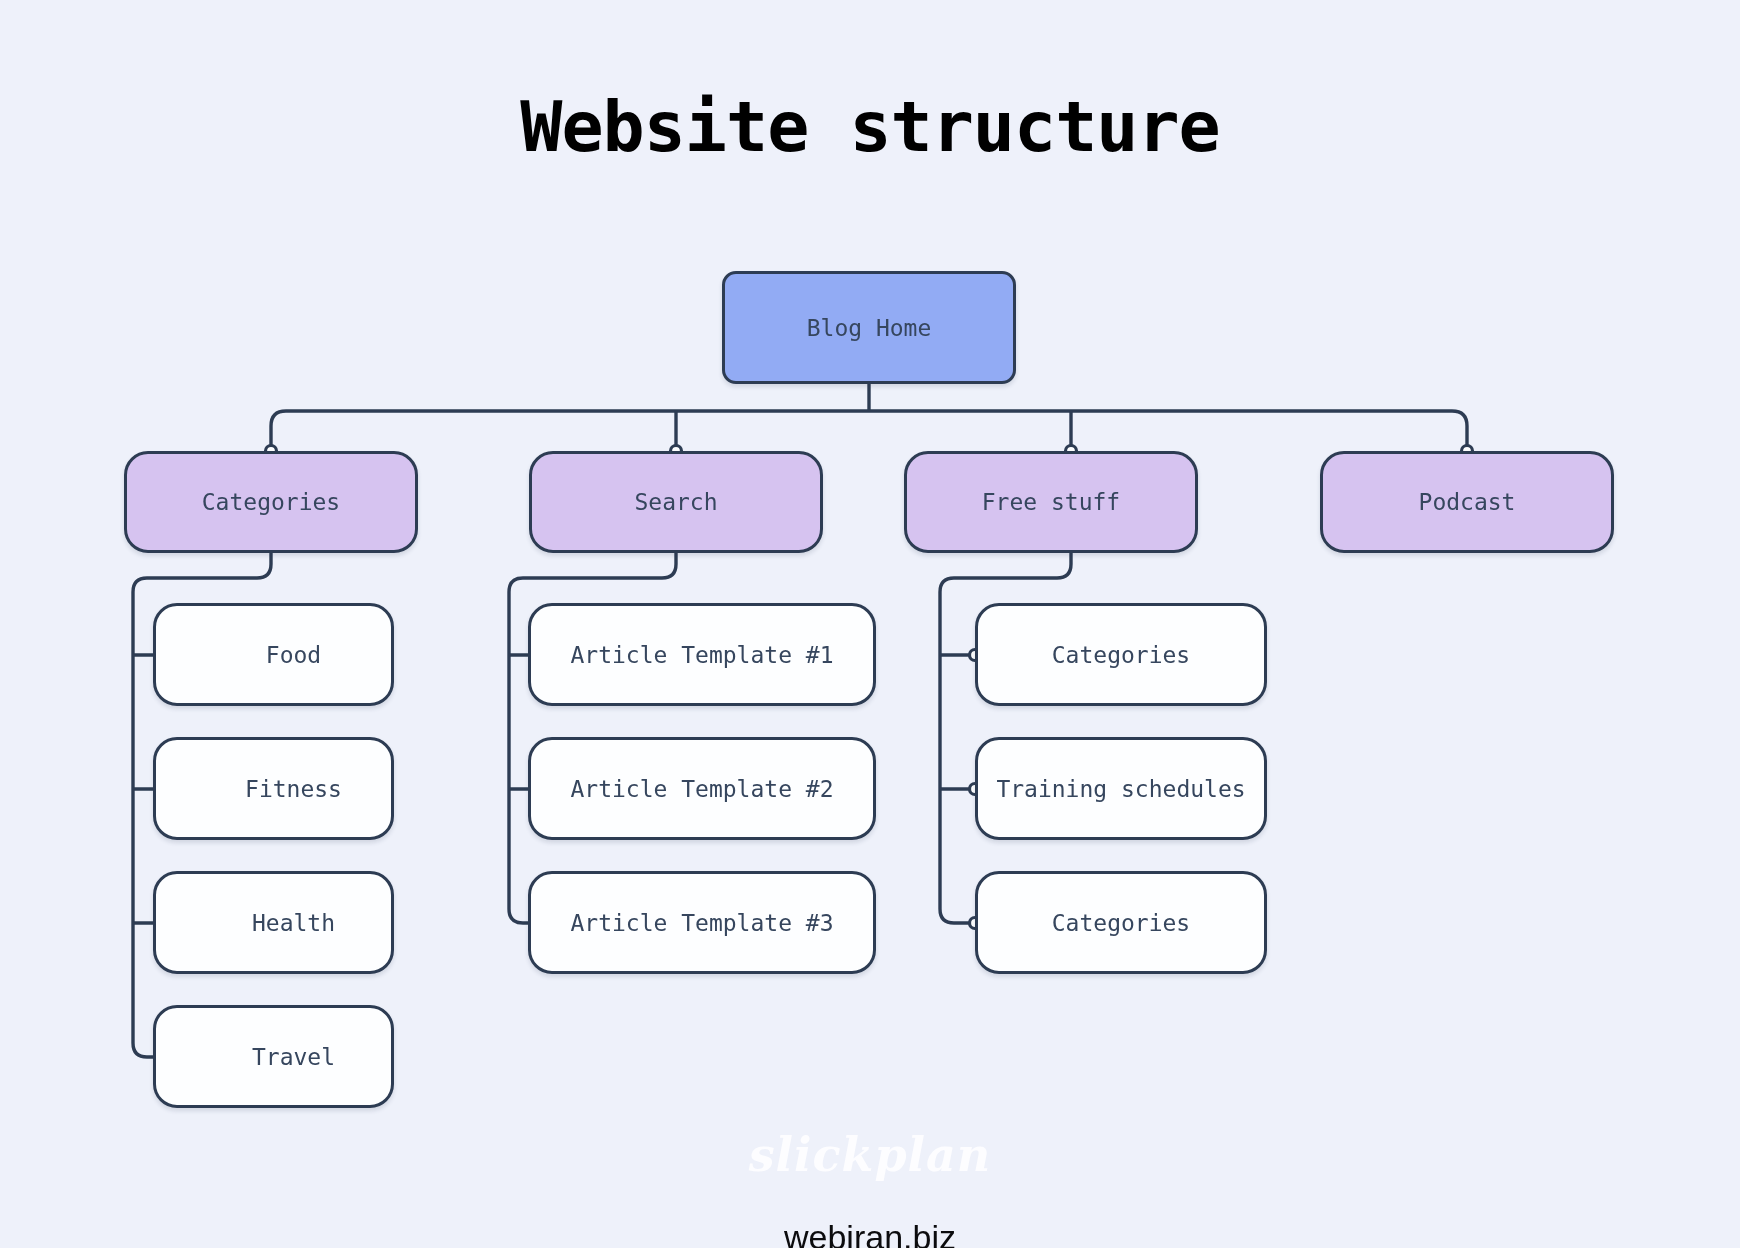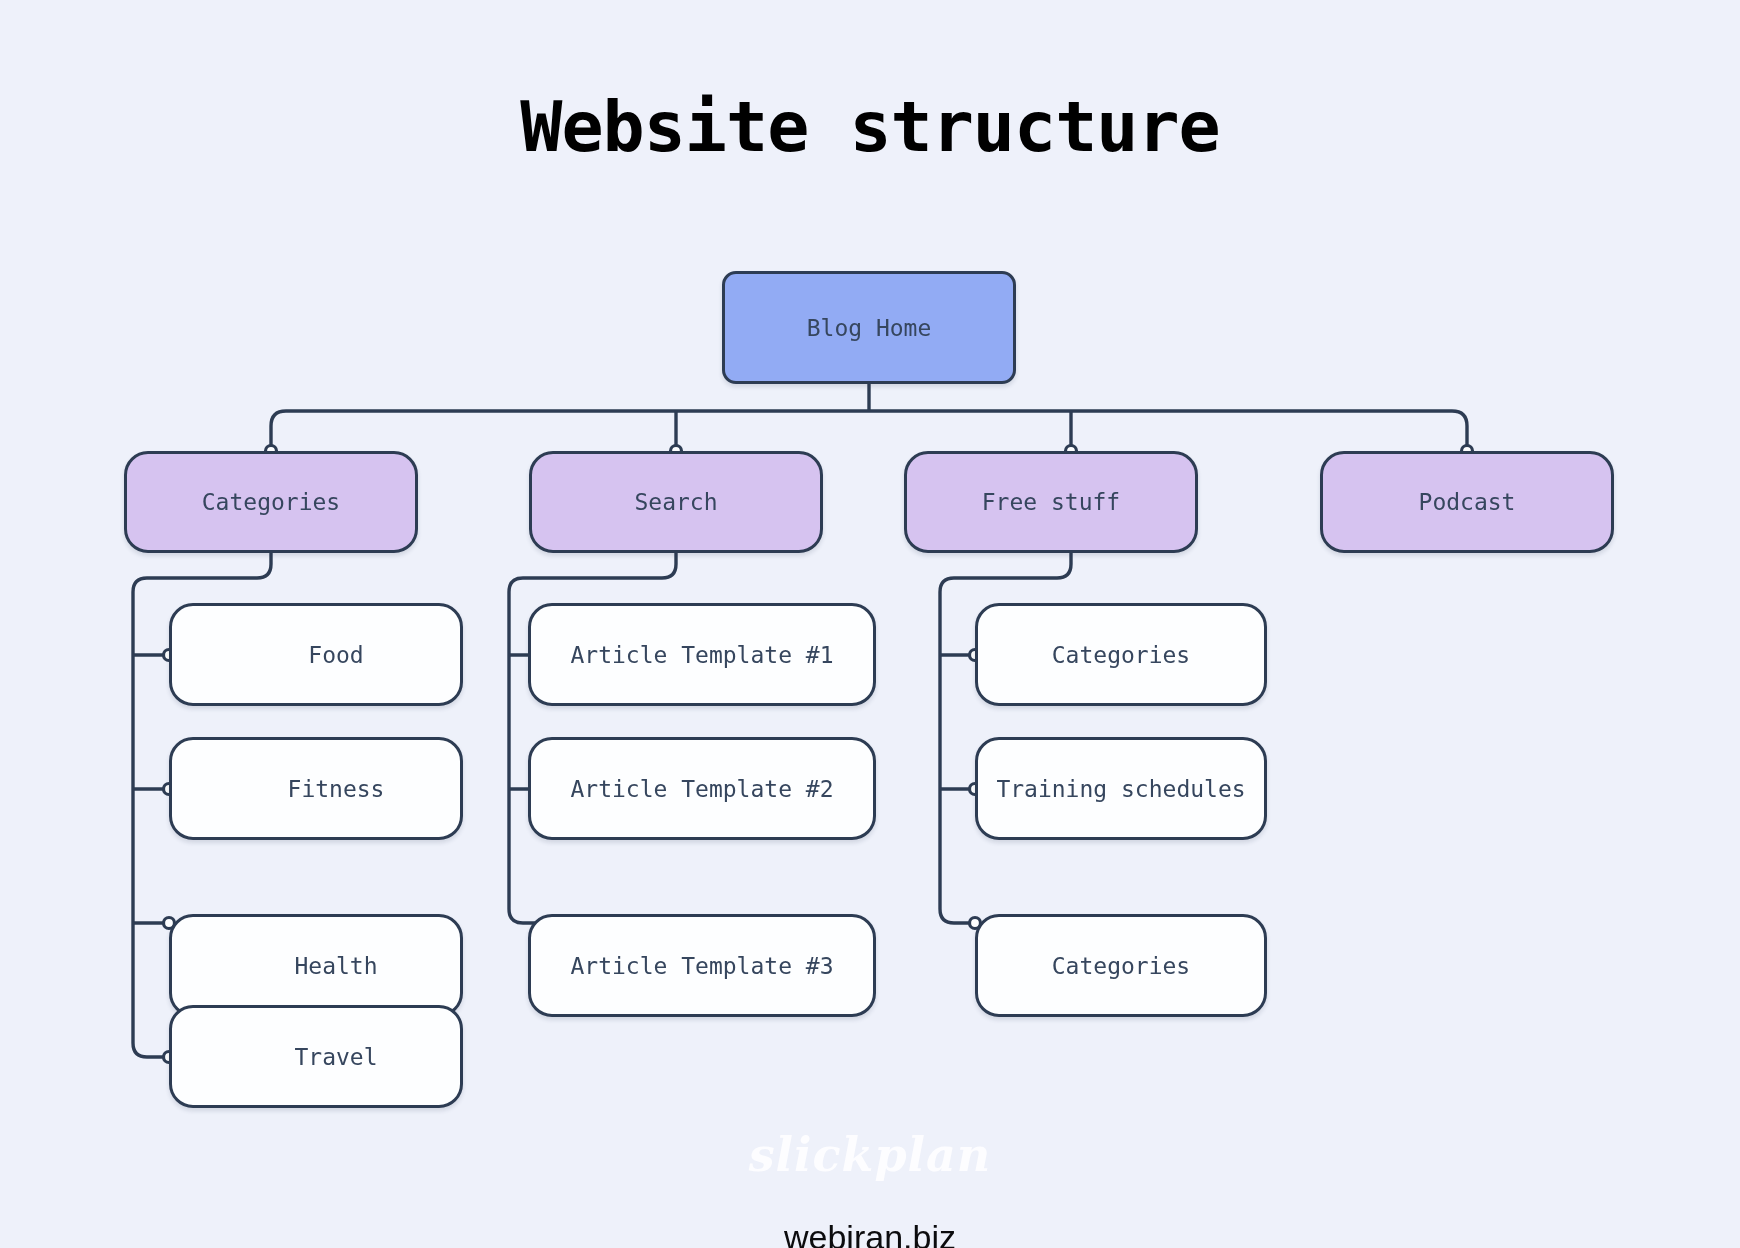--- a/index.html
+++ b/index.html
@@ -51,27 +51,27 @@
   }
   .node.root   { background: #92abf4; left: 722px; top: 271px; width: 294px; height: 113px; border-radius: 14px; }
   .node.branch { background: #d6c3f0; top: 451px; width: 294px; height: 102px; }
   .node.leaf   { background: #fdfeff; height: 103px; }
 
   #n-categories { left: 124px;  }
   #n-search     { left: 529px;  }
   #n-freestuff  { left: 904px;  }
   #n-podcast    { left: 1320px; }
 
-  .leaf.col-cat  { left: 169px; width: 294px; padding-left: 40px; }
+  .leaf.col-cat  { left: 153px; width: 241px; padding-left: 40px; }
   .leaf.col-sea  { left: 528px; width: 348px; }
   .leaf.col-free { left: 975px; width: 292px; }
 
   .row-1 { top: 603px; }
   .row-2 { top: 737px; }
-  .row-3 { top: 871px; margin-top: 43px; }
+  .row-3 { top: 871px; }
   .row-4 { top: 1005px; }
 
   .watermark {
     position: absolute;
     top: 1128px;
     left: 0;
     width: 1740px;
     text-align: center;
     font-family: "DejaVu Serif", "Liberation Serif", serif;
     font-style: italic;

